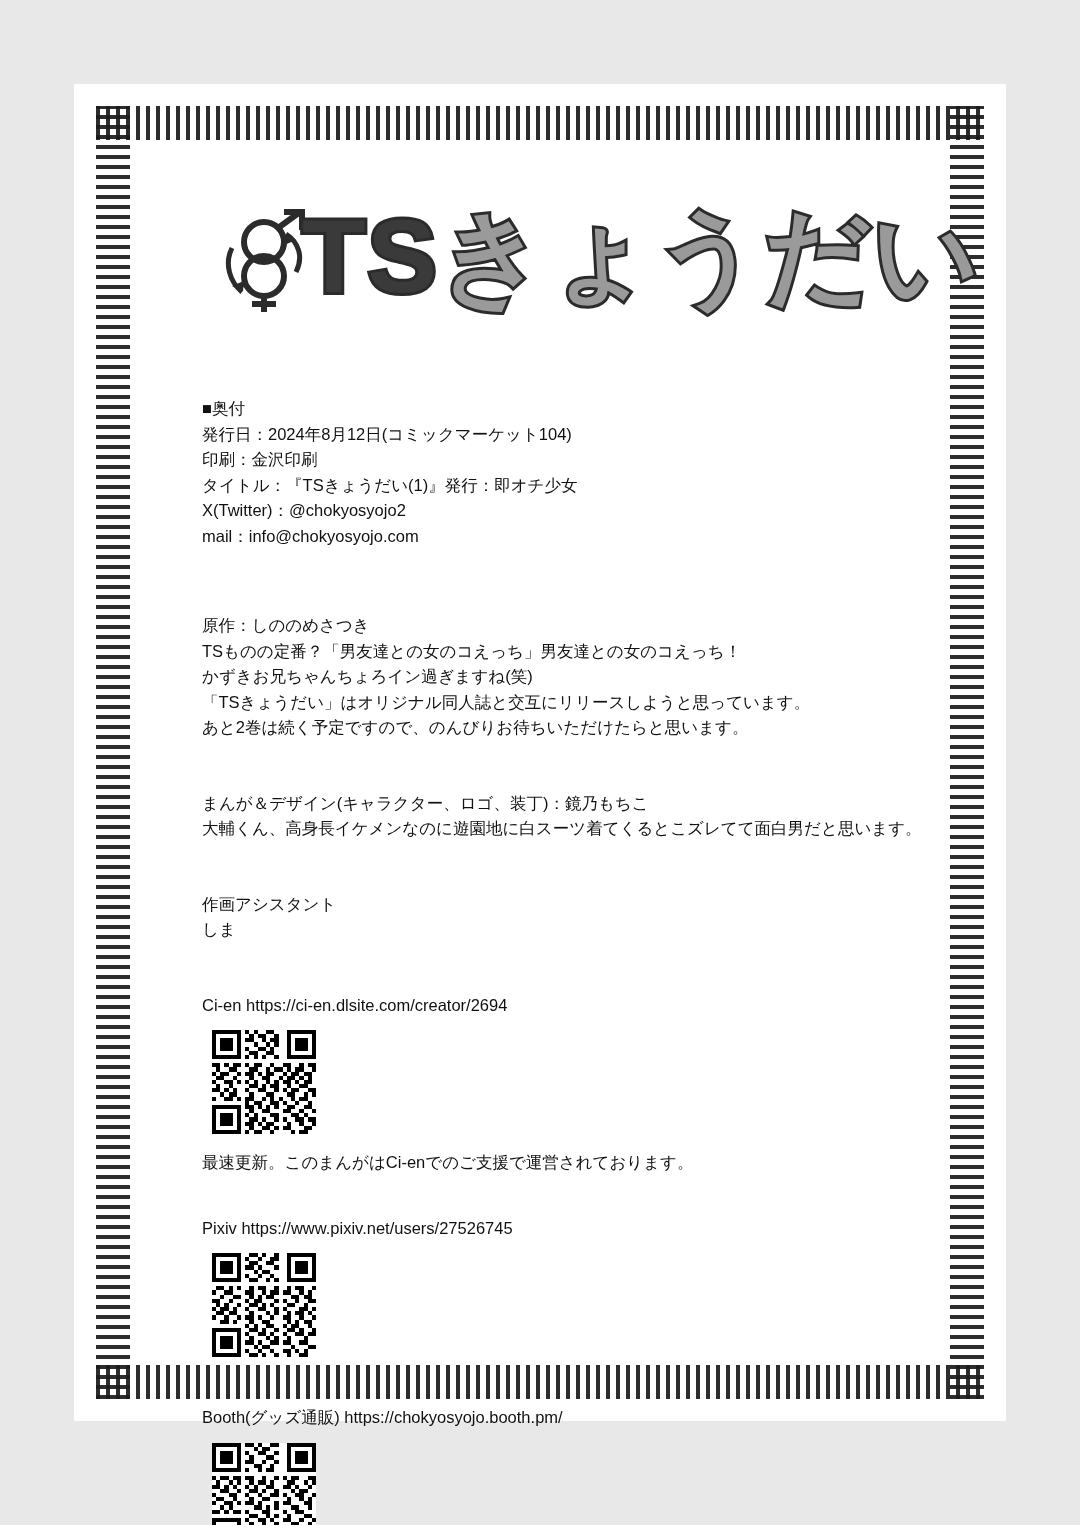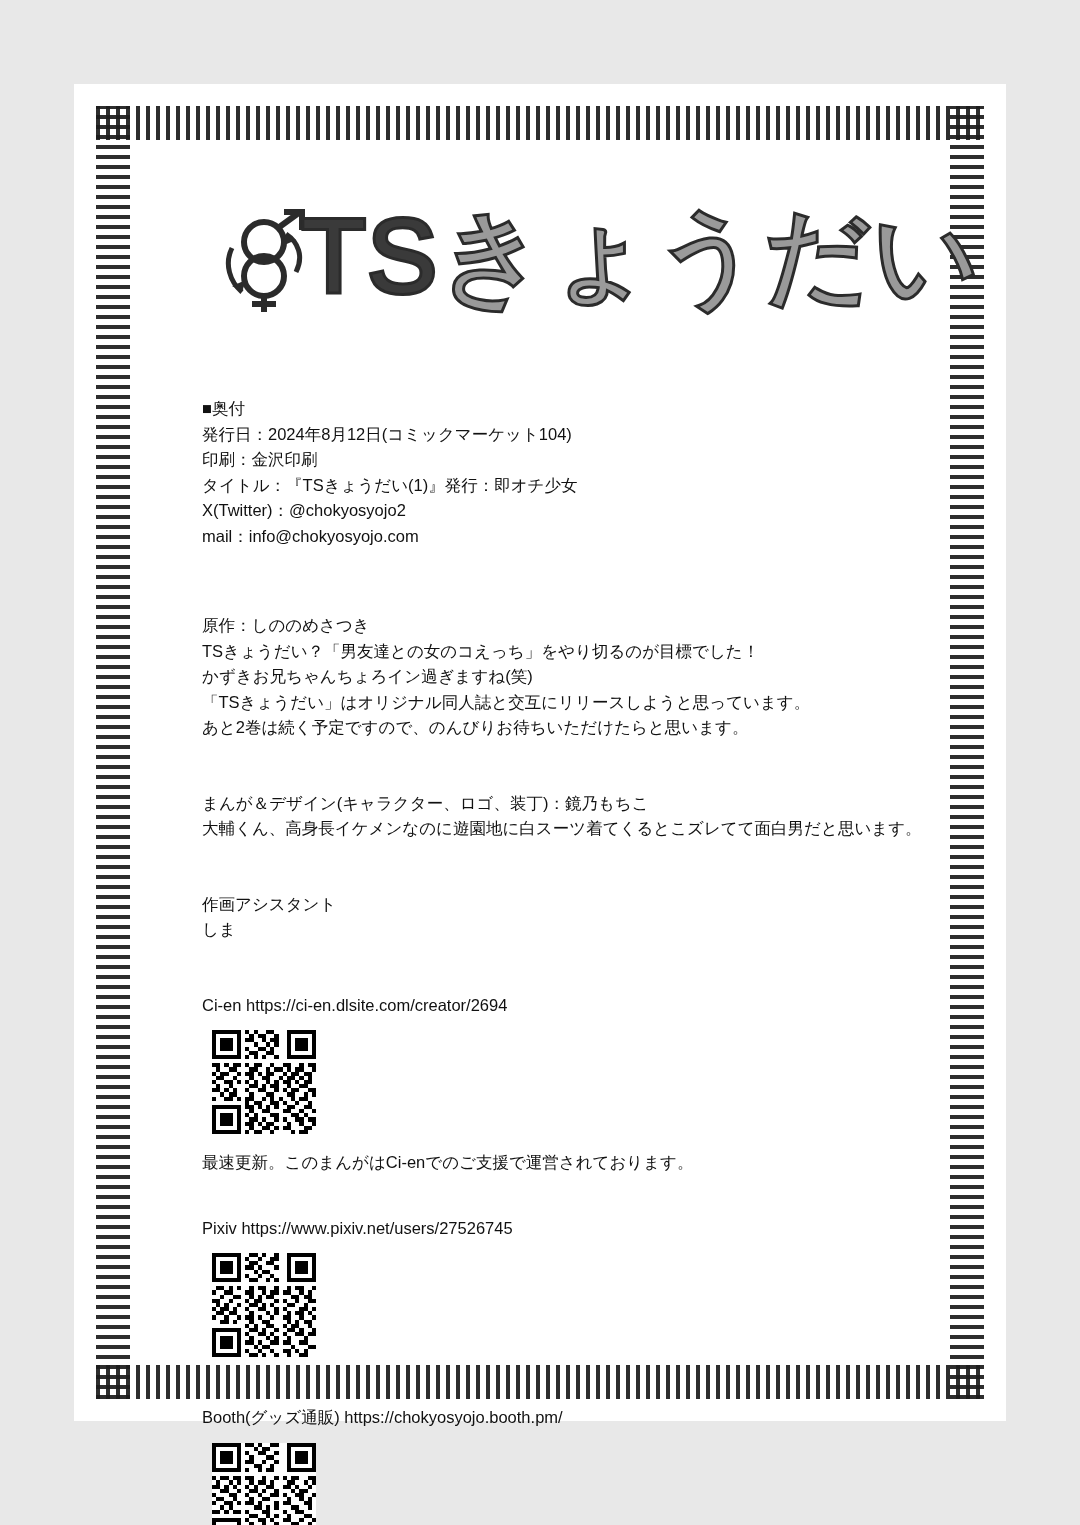--- a/index.html
+++ b/index.html
@@ -69,21 +69,21 @@
     top: 110px;
     width: 660px;
     height: 150px;
   }
   .logo-text {
     position: absolute;
     left: 78px;
     top: 2px;
     font-size: 104px;
     line-height: 120px;
-    font-weight: normal;
+    font-weight: bold;
     color: #9a9a9a;
     letter-spacing: 2px;
     white-space: nowrap;
     -webkit-text-stroke: 6px #2b2b2b;
     paint-order: stroke fill;
   }
   .logo-text .dark {
     color: #3a3a3a;
   }
   .gender-sym {
@@ -158,21 +158,21 @@
       <div class="line">印刷：金沢印刷</div>
       <div class="line">タイトル：『TSきょうだい(1)』発行：即オチ少女</div>
       <div class="line">X(Twitter)：@chokyosyojo2</div>
       <div class="line">mail：info@chokyosyojo.com</div>
     </div>
 
     <div class="sp-lg"></div>
 
     <div class="blk">
       <div class="line">原作：しののめさつき</div>
-      <div class="line">TSきょうだい？「男友達との女のコえっち」をやり切るのが目標でした！</div>
+      <div class="line">TSものの定番？「男友達との女のコえっち」男友達との女のコえっち！</div>
       <div class="line">かずきお兄ちゃんちょろイン過ぎますね(笑)</div>
       <div class="line">「TSきょうだい」はオリジナル同人誌と交互にリリースしようと思っています。</div>
       <div class="line">あと2巻は続く予定ですので、のんびりお待ちいただけたらと思います。</div>
     </div>
 
     <div class="sp-md"></div>
 
     <div class="blk">
       <div class="line">まんが＆デザイン(キャラクター、ロゴ、装丁)：鏡乃もちこ</div>
       <div class="line">大輔くん、高身長イケメンなのに遊園地に白スーツ着てくるとこズレてて面白男だと思います。</div>

